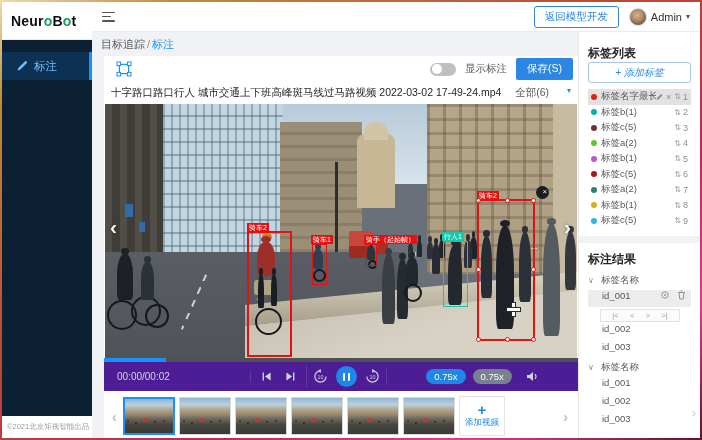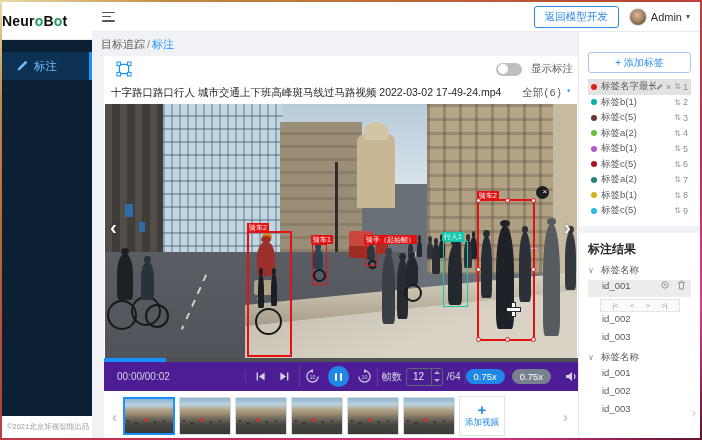--- a/index.html
+++ b/index.html
@@ -5,21 +5,21 @@
   * { margin:0; padding:0; box-sizing:border-box; }
   html,body { width:702px; height:440px; overflow:hidden; }
   body { font-family:"Liberation Sans","DejaVu Sans",sans-serif; font-size:11px; color:#262626; }
 
   .frame { width:702px; height:440px; padding:2px;
     background:linear-gradient(150deg,#ecdcab 0%,#c08a3e 12%,#b84a32 42%,#c2285a 66%,#e23a8c 84%,#5f1430 100%); }
   .app { width:100%; height:100%; background:#fff; display:flex; overflow:hidden; }
 
   
   .sidebar { width:90px; display:flex; flex-direction:column; background:#0b2033; flex:none; }
-  .logo { height:38px; background:#fff; display:flex; align-items:center; 
+  .logo { height:38px; background:#fff; display:flex; align-items:center; padding-left:9px;
           font-weight:bold; font-size:14px; letter-spacing:.2px; color:#0d0d0d; border-bottom:1px solid #ededed;}
   .logo .oa { color:#1ba05e; font-weight:bold; }
   .menu { flex:1; padding-top:12px; }
   .mitem { height:28px; display:flex; align-items:center; gap:6px; padding-left:14px;
            background:rgba(24,144,255,.16); border-right:3px solid #1890ff; color:#6fbcff; font-size:11.5px; cursor:pointer;}
   .side-foot { height:22px; background:#fff; display:flex; align-items:center; padding-left:5px;
                color:#9b9b9b; font-size:7.5px; white-space:nowrap; }
 
   
   .main-wrap { flex:1; display:flex; flex-direction:column; min-width:0; }
@@ -50,21 +50,21 @@
   .tools-row { height:26px; display:flex; align-items:center; padding:0 5px; flex:none; }
   .tool-rect { width:22px; height:22px; display:flex; align-items:center; justify-content:center; cursor:pointer; margin-left:4px;}
   .tools-right { margin-left:auto; display:flex; align-items:center; gap:9px; }
   .toggle { width:26px; height:13px; border-radius:7px; background:#bfbfbf; position:relative; cursor:pointer;}
   .toggle::after { content:""; position:absolute; left:1.5px; top:1.5px; width:10px; height:10px; border-radius:50%; background:#fff;}
   .toggle-label { font-size:10.5px; color:#595959; }
   .save-btn { background:#2b87e3; color:#fff; border:none; border-radius:2px; font-size:10.5px; padding:4px 11px; cursor:pointer;}
 
   .title-row { height:22px; display:flex; align-items:center; padding:0 7px; flex:none;}
   .v-title { font-size:10.5px; color:#262626; white-space:nowrap; overflow:hidden; text-overflow:ellipsis; }
-  .filter { margin-left:auto; display:flex; align-items:flex-start; gap:4px; font-size:10.5px; color:#595959; cursor:pointer; flex:none;font-family:Liberation Mono, monospace;}
+  .filter { margin-left:auto; display:flex; align-items:flex-start; gap:18px; font-size:10.5px; color:#595959; cursor:pointer; flex:none;}
   .filter .caret { color:#1890ff; }
 
   
   .stage { position:relative; width:472px; height:254px; margin:0 auto; background:#6a7078; overflow:hidden; flex:none;}
   .stage * { position:absolute; }
   .sky { left:0; top:0; width:472px; height:80px; background:linear-gradient(#b7cbda,#d8e3ea); }
   .bldg-left { left:0; top:0; width:62px; height:202px;
     background:repeating-linear-gradient(90deg,#514d47 0 7px,#403d38 7px 15px),linear-gradient(#4a4641,#4a4641); }
   .bldg-glass { left:58px; top:0; width:120px; height:152px;
     background:repeating-linear-gradient(90deg,#8fa9b8 0 2px,#c2d6e2 2px 8px); }
@@ -150,22 +150,22 @@
     box-shadow:9px 2px 0 -1px #23272c,18px 1px 0 -1px #2a2f35,-10px 3px 0 -1px #202428,-18px 1px 0 -1px #2e3338;}
   .mini.sel { border:2px solid #1890ff; }
   .add-tile { width:46px; height:40px; border:1px solid #e3e3e3; display:flex; flex-direction:column; align-items:center;
               justify-content:center; cursor:pointer; flex:none; background:#fff;}
   .add-tile .plus { color:#1f87e8; font-size:15px; line-height:14px; font-weight:bold;}
   .add-tile .lbl { color:#1f87e8; font-size:8.5px;text-align:center; }
 
   
   .rightpanel { width:122px; background:#fff; border-left:1px solid #e8e8e8; flex:none; padding:13px 9px 0; position:relative;}
   .rp-title { font-size:12px; font-weight:bold; color:#262626; }
-  .add-label-btn { margin-top:7px; width:100%; height:21px; border:1px solid #a7c9f0; background:#fff; color:#2f8be6;
-                   font-size:10px; border-radius:3px; cursor:pointer;}
+  .add-label-btn { width:100%; height:21px; border:1px solid #a7c9f0; background:#fff; color:#2f8be6;
+                   font-size:10px; border-radius:3px; cursor:pointer;font-style:italic;}
   .llist { margin-top:6px; }
   .lrow { display:flex; align-items:center; height:15.5px; padding:0 3px; font-size:9.5px; color:#595959; cursor:pointer;}
   .lrow.sel { background:#e2e2e2; }
   .ldot { width:6px; height:6px; border-radius:50%; flex:none; margin-right:4px; }
   .lname { flex:1; white-space:nowrap; overflow:hidden; }
   .licons { display:flex; align-items:center; gap:3px; color:#8c8c8c; }
   .pencil { width:7px; height:2px; background:#8c8c8c; transform:rotate(-45deg); border-radius:1px; position:relative;}
   .lx { font-size:9px; line-height:8px; }
   .lsort { font-size:8px; color:#9aa0a6; }
   .lnum { font-size:9px; color:#8c8c8c; width:7px; text-align:right; }
@@ -241,20 +241,21 @@
                 <rect x="3.4" y="3.4" width="9.2" height="9.2" fill="none" stroke="#1890ff" stroke-width="1.2"></rect>
                 <rect x="1" y="1" width="3.6" height="3.6" fill="#fff" stroke="#1890ff" stroke-width="1"></rect>
                 <rect x="11.4" y="1" width="3.6" height="3.6" fill="#fff" stroke="#1890ff" stroke-width="1"></rect>
                 <rect x="1" y="11.4" width="3.6" height="3.6" fill="#fff" stroke="#1890ff" stroke-width="1"></rect>
                 <rect x="11.4" y="11.4" width="3.6" height="3.6" fill="#fff" stroke="#1890ff" stroke-width="1"></rect>
               </svg>
             </div>
             <div class="tools-right">
               <span class="toggle"></span>
               <span class="toggle-label">显示标注</span>
+              <button class="save-btn">保存(S)</button>
             </div>
           </div>
 
           <div class="title-row">
             <span class="v-title">十字路口路口行人 城市交通上下班高峰斑马线过马路视频 2022-03-02 17-49-24.mp4</span>
             <span class="filter">
               <span>全部(6)</span>
               <span class="caret">▾</span>
             </span>
           </div>
@@ -385,35 +386,20 @@
                     <i></i>
                   </span>
               <span class="icon-btn">
                 <svg width="15" height="15" viewBox="0 0 15 15">
                       <path d="M7.5 1.9 A5.6 5.6 0 1 1 1.9 7.5" fill="none" stroke="#cfd4db" stroke-width="1.2"></path>
                       <path d="M7.2 0 L7.2 4 L10.2 2 Z" fill="#cfd4db"></path>
                       <text x="7.5" y="10.2" font-size="5.4" fill="#cfd4db" text-anchor="middle">10</text>
                     </svg>
               </span>
             </div>
-            <div class="cseg seg-frame">
-              <span>帧数</span>
-              <span class="frame-box">
-                <input value="12" style="">
-                <span class="spin">
-                  <span>
-                        <i class="tri-up"></i>
-                      </span>
-                  <span>
-                        <i class="tri-dn"></i>
-                      </span>
-                </span>
-              </span>
-              <span>/64</span>
-            </div>
             <div class="cseg seg-speed">
               <span class="pill blue">0.75x</span>
               <span class="pill gray">0.75x</span>
               <span class="icon-btn vol">
                 <svg width="13" height="11" viewBox="0 0 13 11">
                       <path d="M1 4h2.4L7 1v9L3.4 7H1z" fill="#cfd4db"></path>
                       <path d="M9 3.2a3.4 3.4 0 0 1 0 4.6" stroke="#cfd4db" fill="none" stroke-width="1.1"></path>
                     </svg>
               </span>
             </div>
@@ -430,20 +416,21 @@
             <div class="add-tile">
               <span class="plus">+</span>
               <span class="lbl">添加视频</span>
             </div>
             <span class="fs-nav right">›</span>
           </div>
         </div>
       </main>
 
       <aside class="rightpanel">
+        <div class="rp-title">标签列表</div>
         <button class="add-label-btn">+ 添加标签</button>
 
         <div class="llist">
           <div class="lrow sel">
             <span class="ldot" style="background: rgb(224, 32, 32);"></span>
             <span class="lname">标签名字最长数...</span>
             <span class="licons">
               <span class="pencil"></span>
               <span class="lx">×</span>
               <span class="lsort">⇅</span>

